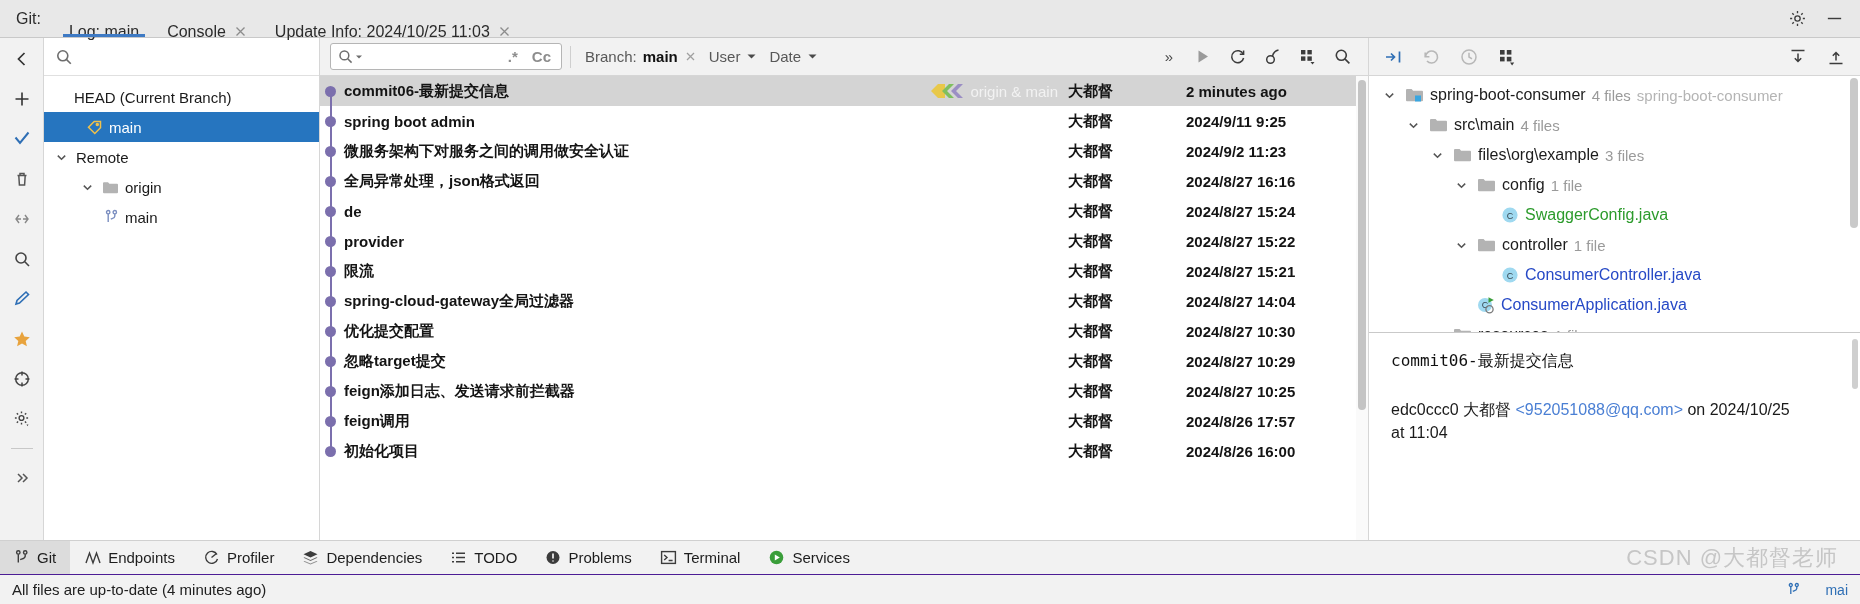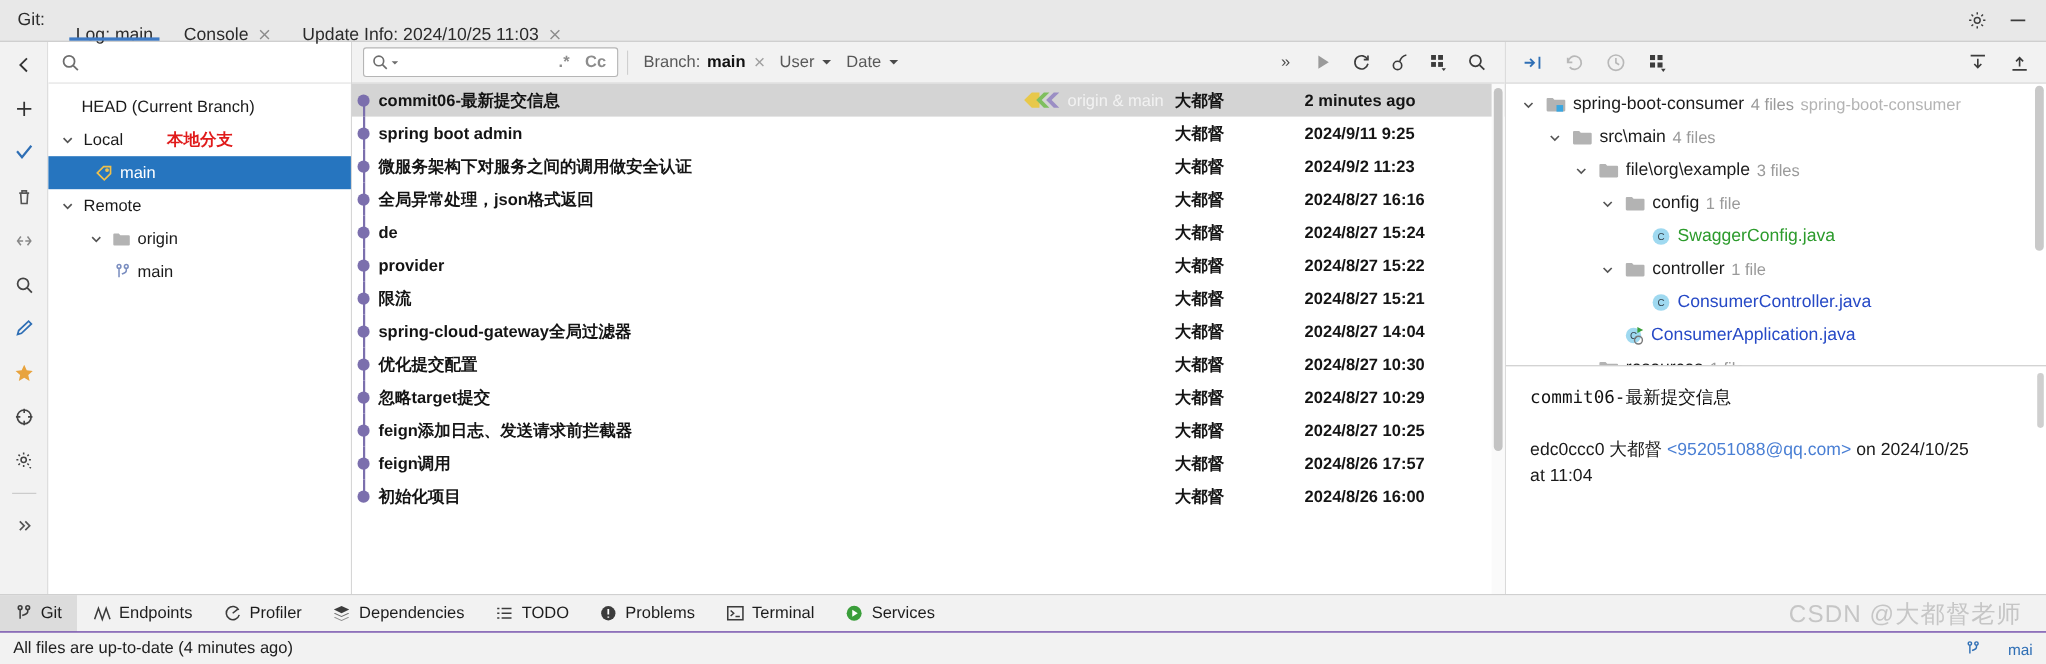--- a/index.html
+++ b/index.html
@@ -304,29 +304,20 @@
         </span>
         <input style="border: none; outline: none; flex: 1 1 0%; font-family: &quot;Liberation Sans&quot;, sans-serif; font-size: 15px; background: transparent;">
       </div>
 
       <div class="branch-tree">
 
         <div class="btree-row" style="padding-left:30px;">
           <span class="btree-label">HEAD (Current Branch)</span>
         </div>
 
-        <div class="btree-row" style="padding-left:8px;">
-          <span class="chev">
-            <svg width="13" height="13" viewBox="0 0 13 13" fill="none" stroke="currentColor" stroke-width="1.5">
-                <path d="M2.8 4.6 L6.5 8.3 L10.2 4.6"></path>
-              </svg>
-          </span>
-          <span class="btree-label">Local</span>
-          <span class="note-cn">本地分支</span>
-        </div>
 
         <div class="btree-row selected" style="padding-left:42px;">
           <span style="display:inline-flex;">
             <svg width="17" height="17" viewBox="0 0 17 17" fill="none" stroke="#f0c14b" stroke-width="1.5">
               <path d="M2.5 8.2 L8.2 2.5 L14.5 2.5 L14.5 8.8 L8.8 14.5 z"></path>
               <circle cx="11.3" cy="5.6" r="1" fill="#f0c14b"></circle>
             </svg>
           </span>
           <span class="btree-label">main</span>
         </div>
@@ -720,21 +711,21 @@
               <span class="chev">
                 <svg width="13" height="13" viewBox="0 0 13 13" fill="none" stroke="#555" stroke-width="1.5">
                   <path d="M2.8 4.6 L6.5 8.3 L10.2 4.6"></path>
                 </svg>
               </span>
               <span style="display: inline-flex;">
                 <svg width="19" height="16" viewBox="0 0 19 16">
                   <path d="M1 3a1 1 0 0 1 1-1h4.6l1.5 1.7H17a1 1 0 0 1 1 1v8.6a1 1 0 0 1-1 1H2a1 1 0 0 1-1-1z" fill="#b3b3b3"></path>
                 </svg>
               </span>
-              <span class="name-dark">file\org\example</span>
+              <span class="name-dark">files\org\example</span>
               <span class="cnt">3 files</span>
             </div>
             <div class="ftree-row" style="padding-left: 82px;">
               <span class="chev">
                 <svg width="13" height="13" viewBox="0 0 13 13" fill="none" stroke="#555" stroke-width="1.5">
                   <path d="M2.8 4.6 L6.5 8.3 L10.2 4.6"></path>
                 </svg>
               </span>
               <span style="display: inline-flex;">
                 <svg width="19" height="16" viewBox="0 0 19 16">

